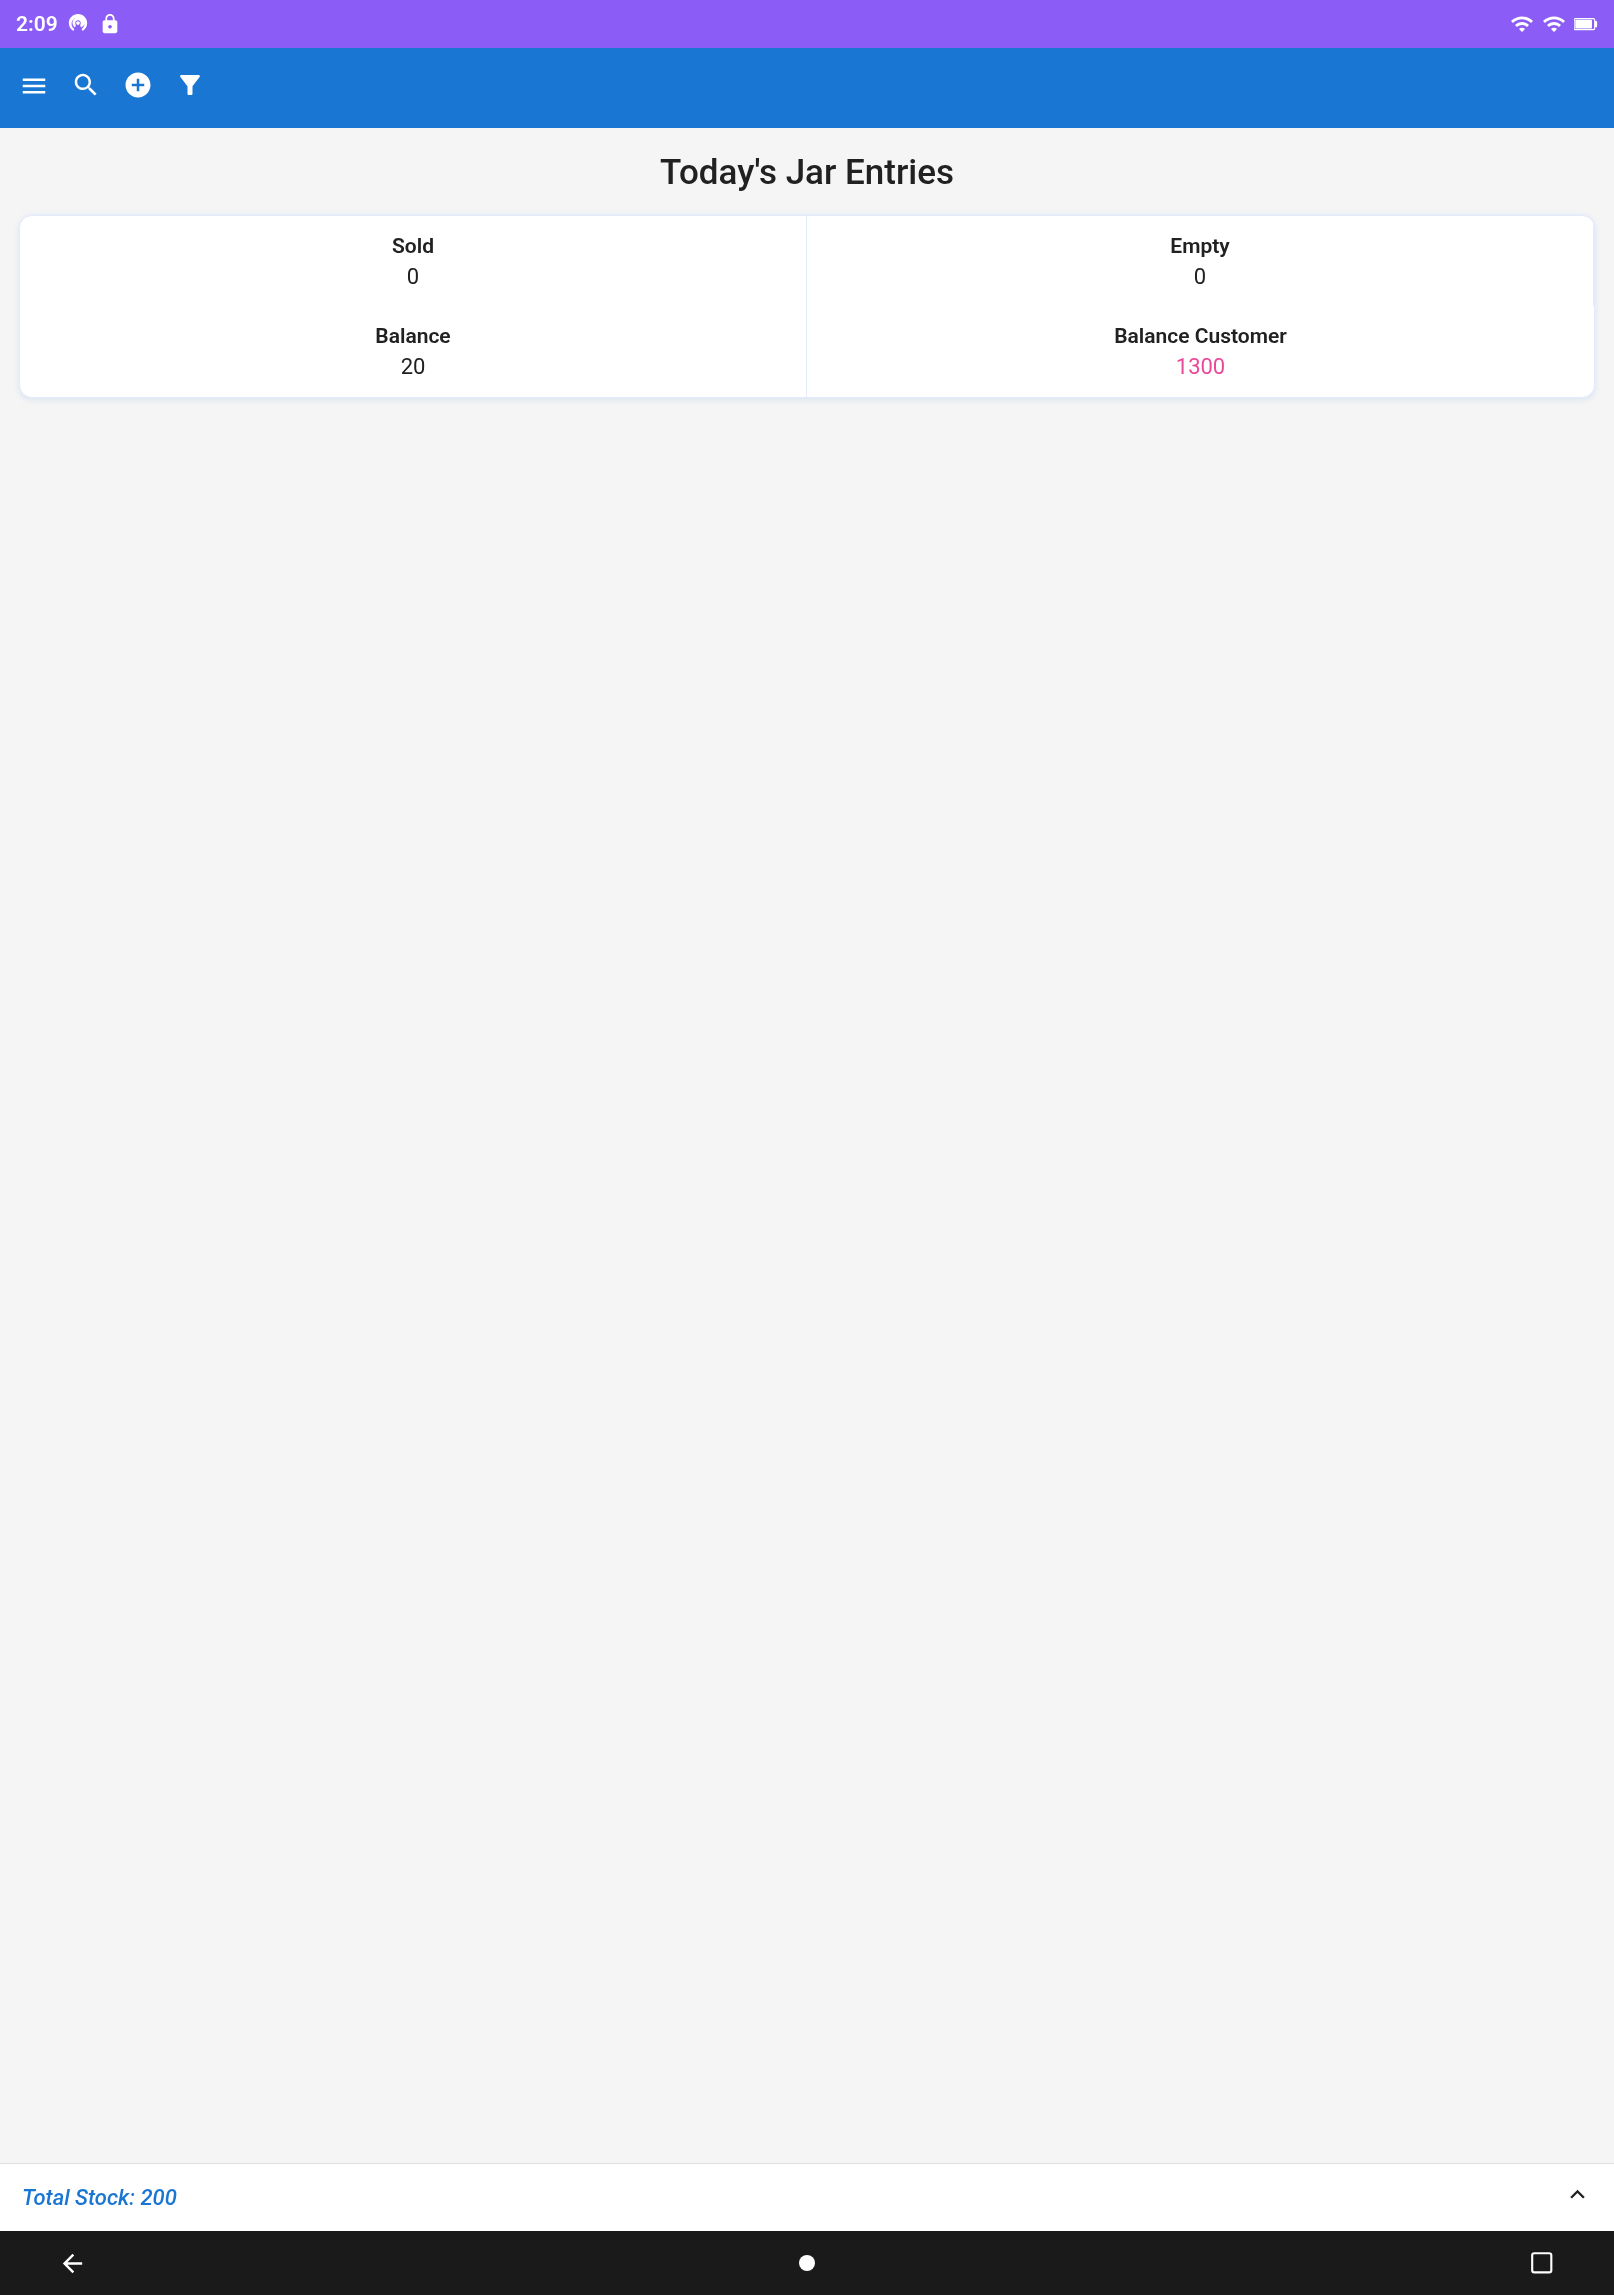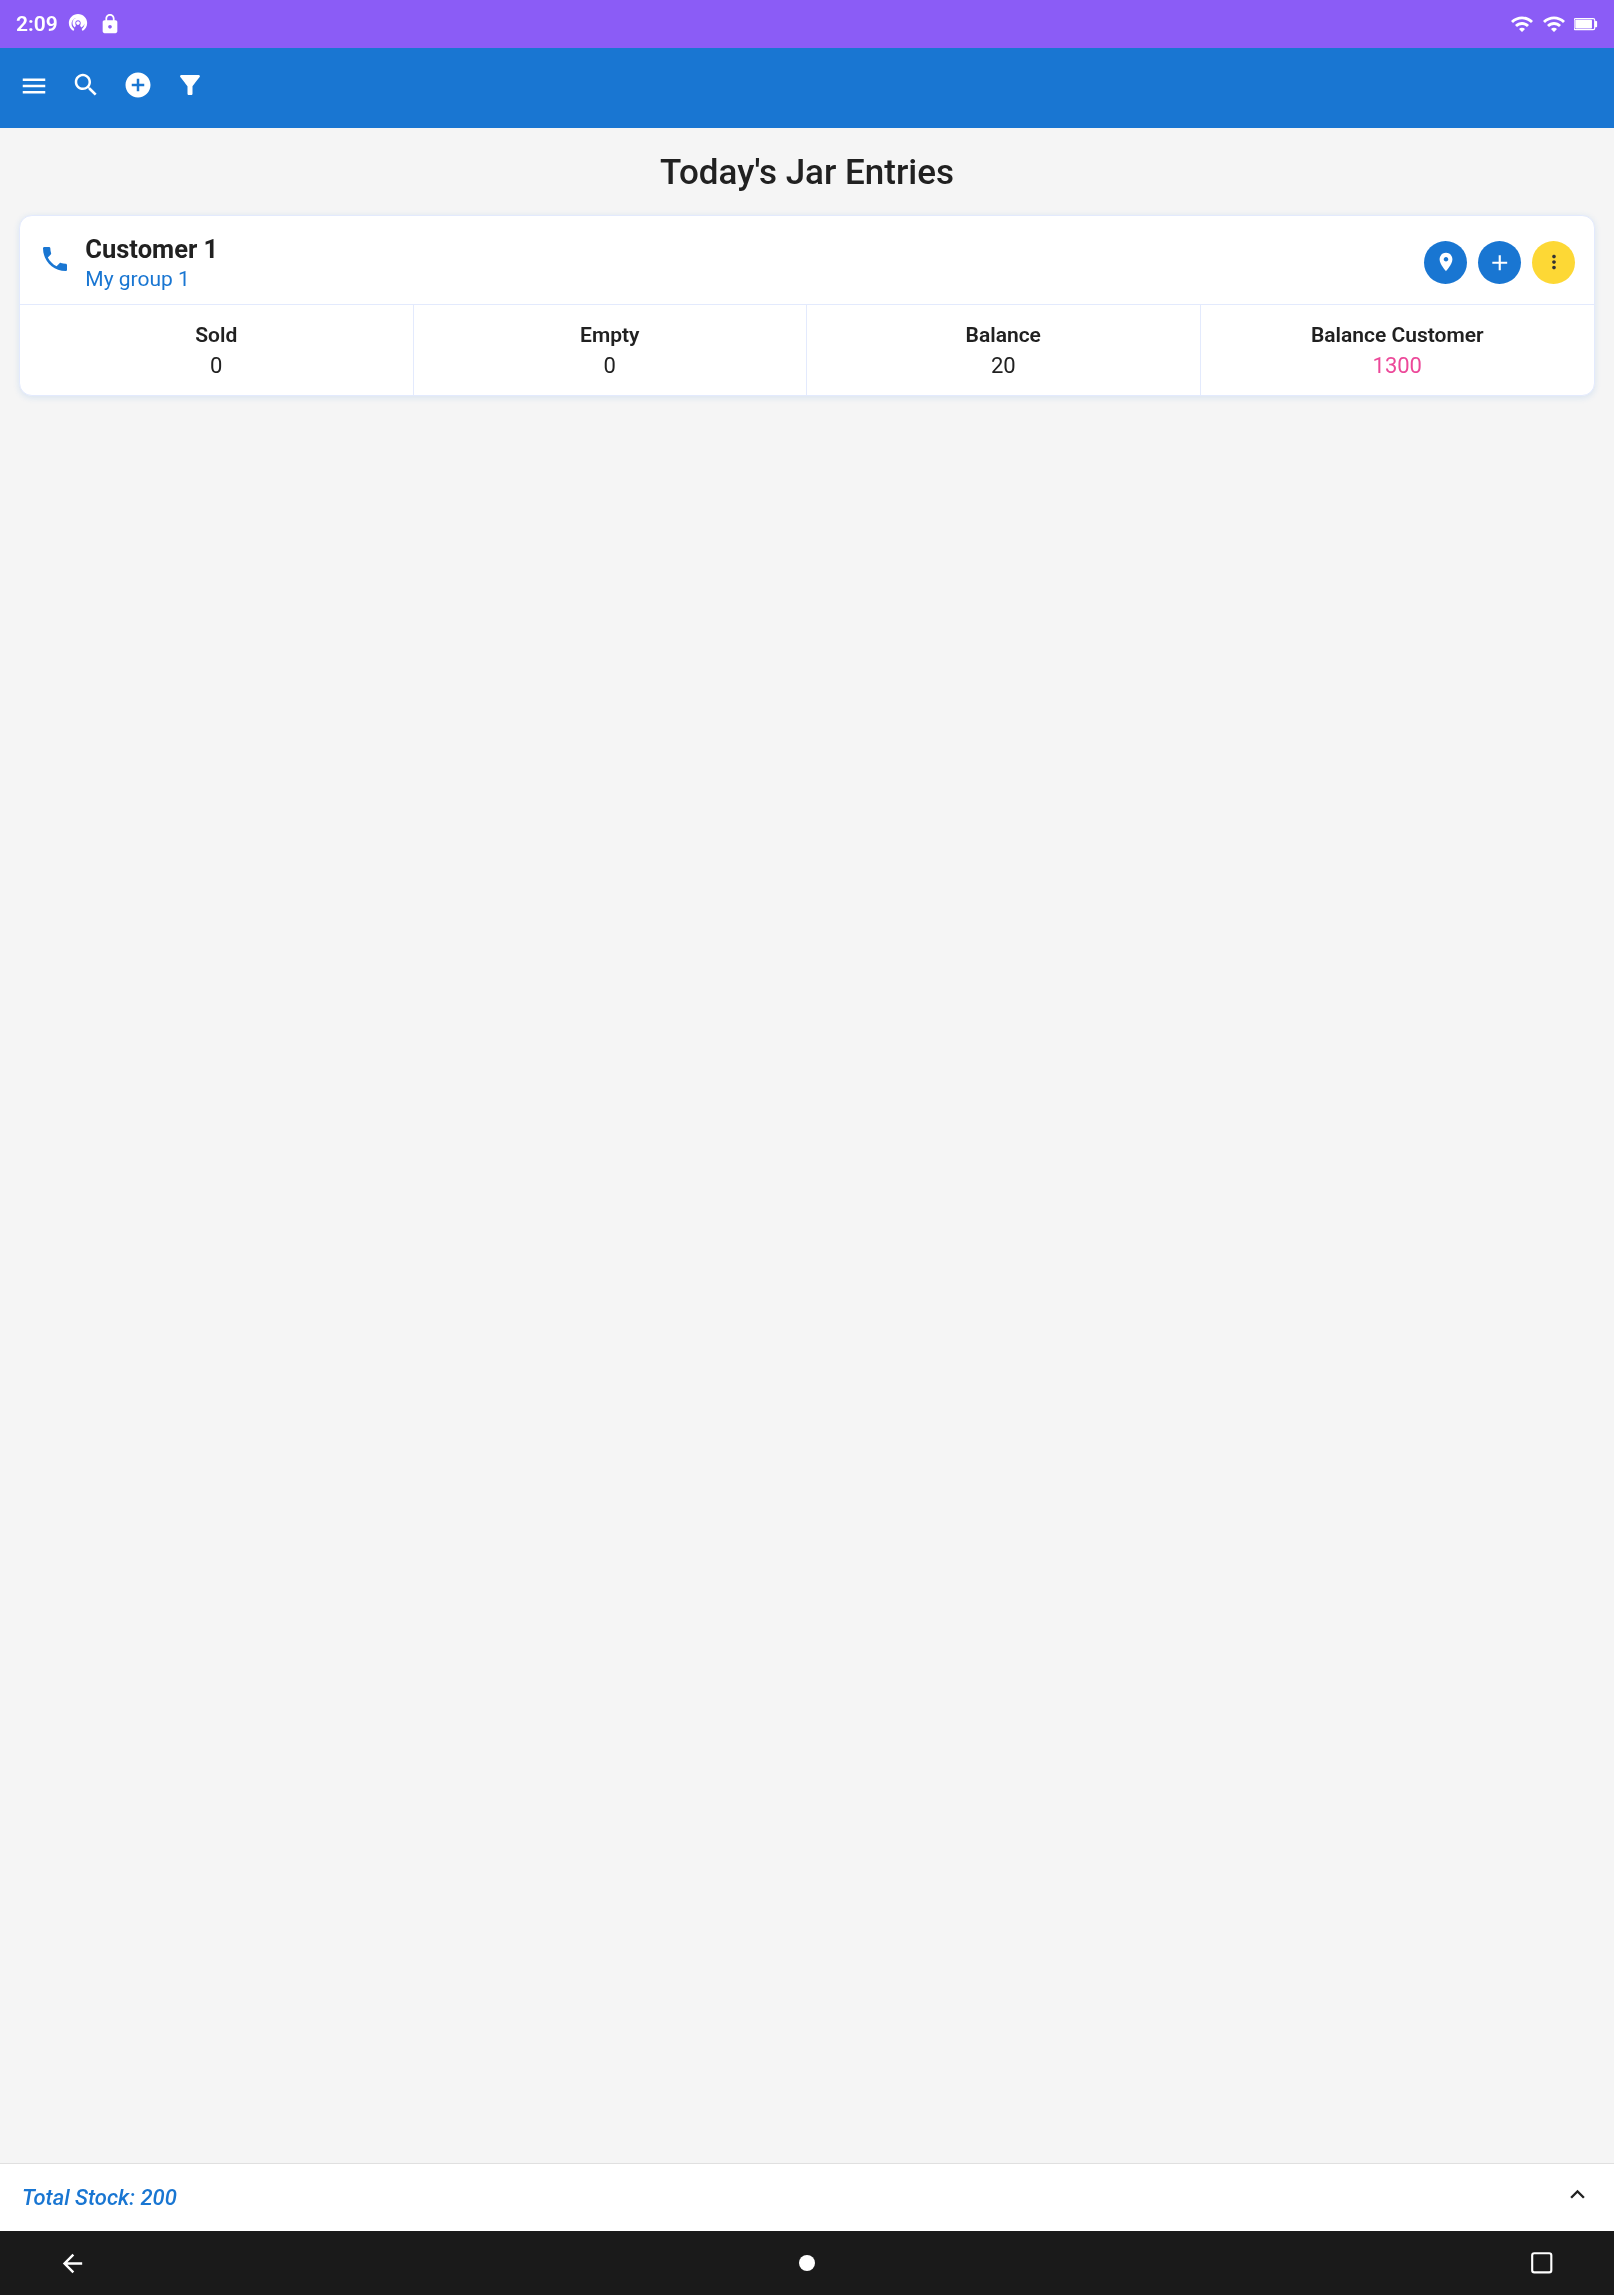--- a/index.html
+++ b/index.html
@@ -180,21 +180,21 @@
       justify-content: center;
       cursor: pointer;
       color: #333;
       font-size: 21px;
       font-weight: 700;
     }
 
     
     .stats-grid {
       display: grid;
-      grid-template-columns: 1fr 1fr 1fr 1fr;
+      grid-template-columns: 1fr 1fr;
     }
 
     .stat-cell {
       padding: 17.5px 8px;
       text-align: center;
       border-right: 1.2px solid #E3EAFD;
     }
 
     .stat-cell:last-child {
       border-right: none;
@@ -336,52 +336,20 @@
         </svg>
     </div>
   </div>
 </div>
 
 <div class="main-content">
   <h1 class="page-title">Today's Jar Entries</h1>
 
   <div class="customer-card">
 
-    <div class="customer-card-header">
-      <div class="customer-card-left">
-
-        <div class="phone-icon">
-          <svg width="32" height="32" viewBox="0 0 24 24" fill="#1976D2">
-              <path d="M6.62 10.79c1.44 2.83 3.76 5.14 6.59 6.59l2.2-2.2c.27-.27.67-.36 1.02-.24 1.12.37 2.33.57 3.57.57.55 0 1 .45 1 1V20c0 .55-.45 1-1 1-9.39 0-17-7.61-17-17 0-.55.45-1 1-1h3.5c.55 0 1 .45 1 1 0 1.25.2 2.45.57 3.57.11.35.03.74-.25 1.02l-2.2 2.2z"></path>
-            </svg>
-        </div>
-        <div>
-          <div class="customer-name">Customer 1</div>
-          <div class="customer-group">My group 1</div>
-        </div>
-      </div>
-
-      <div class="customer-card-actions">
-        <div class="action-btn-location">
-          <svg width="22" height="22" viewBox="0 0 24 24" fill="white">
-              <path d="M12 2C8.13 2 5 5.13 5 9c0 5.25 7 13 7 13s7-7.75 7-13c0-3.87-3.13-7-7-7zm0 9.5c-1.38 0-2.5-1.12-2.5-2.5s1.12-2.5 2.5-2.5 2.5 1.12 2.5 2.5-1.12 2.5-2.5 2.5z"></path>
-            </svg>
-        </div>
-        <div class="action-btn-add">
-          <svg width="25.5" height="25.5" viewBox="0 0 24 24" fill="white">
-              <path d="M19 13h-6v6h-2v-6H5v-2h6V5h2v6h6v2z"></path>
-            </svg>
-        </div>
-        <div class="action-btn-yellow">
-          <svg width="22" height="22" viewBox="0 0 24 24" fill="#333">
-              <path d="M12 8c1.1 0 2-.9 2-2s-.9-2-2-2-2 .9-2 2 .9 2 2 2zm0 2c-1.1 0-2 .9-2 2s.9 2 2 2 2-.9 2-2-.9-2-2-2zm0 6c-1.1 0-2 .9-2 2s.9 2 2 2 2-.9 2-2-.9-2-2-2z"></path>
-            </svg>
-        </div>
-      </div>
-    </div>
 
     <div class="stats-grid">
 
       <div class="stat-cell">
         <div class="stat-label">Sold</div>
         <div class="stat-value">0</div>
       </div>
 
       <div class="stat-cell">
         <div class="stat-label">Empty</div>

